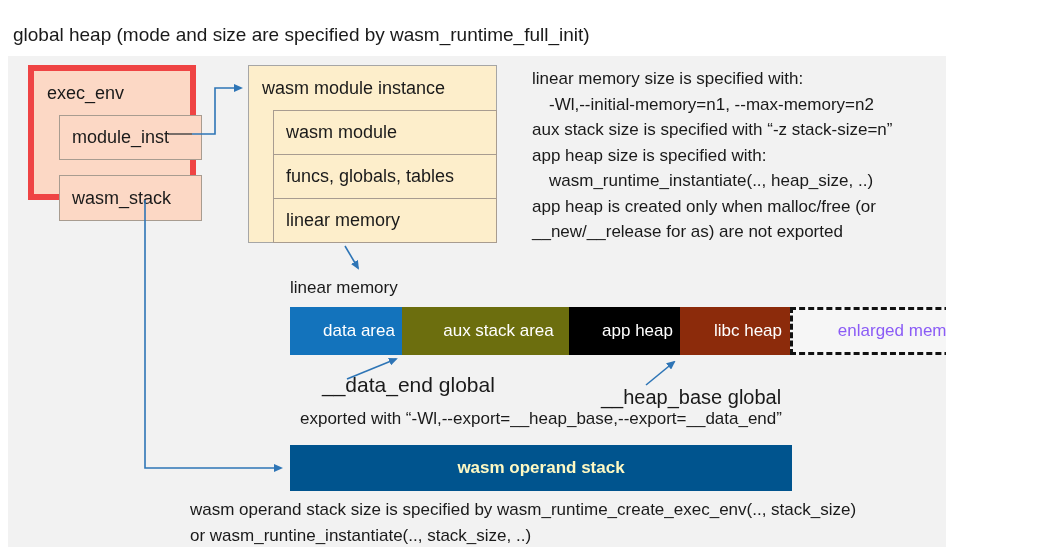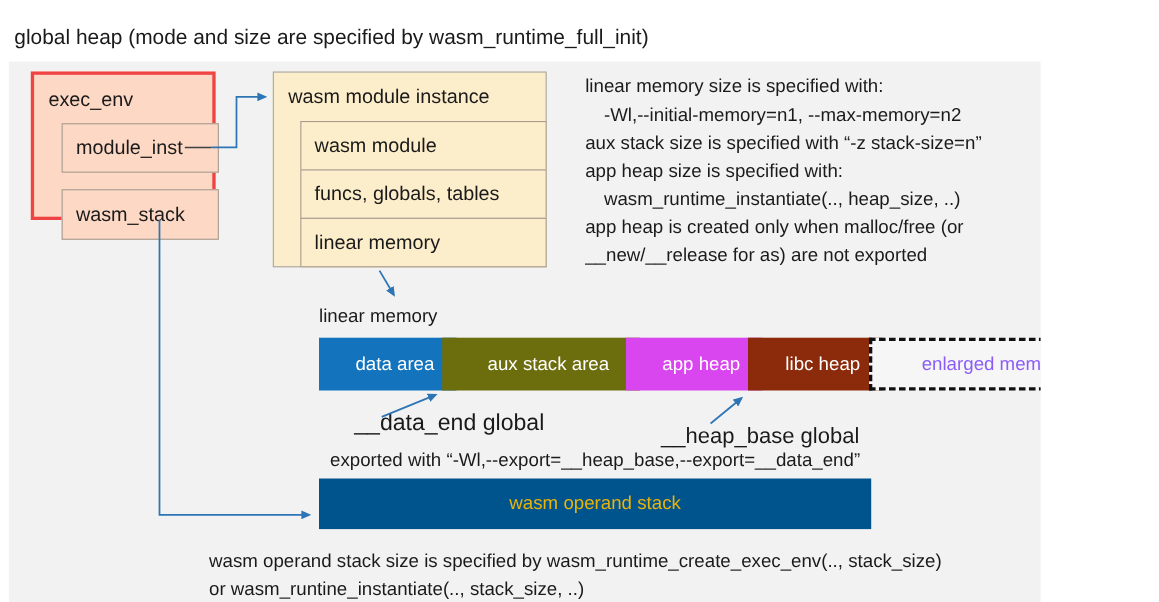--- a/index.html
+++ b/index.html
@@ -5,21 +5,21 @@
   html,body{margin:0;padding:0;background:#fff;}
   #canvas{
     position:relative;width:946px;height:547px;background:#ffffff;
     font-family:"Liberation Sans",sans-serif;color:#1a1a1a;overflow:hidden;margin-top:20px;
   }
   .abs{position:absolute;}
   #panel{left:8px;top:36px;width:1038px;height:505px;background:#f2f2f2;}
   #title{left:13px;top:4px;font-size:19px;font-weight:400;white-space:nowrap;}
 
   
-  #exec-env-box{left:28px;top:45px;width:168px;height:135px;border:3px solid #ef4444;box-sizing:border-box;}
+  #exec-env-box{left:28px;top:45px;width:168px;height:135px;border:6px solid #ef4444;box-sizing:border-box;}
   #exec-env-header{position:absolute;left:13px;top:0;height:45px;line-height:45px;font-size:18px;}
   .cell{position:absolute;border:1px solid #a89c90;box-sizing:border-box;font-size:18px;}
   .cell .lbl{position:absolute;left:12px;top:0;height:100%;display:flex;align-items:center;}
   #module-inst-cell{left:25px;top:44px;width:143px;height:45px;text-align:center;}
   #wasm-stack-cell{left:25px;top:104px;width:143px;height:46px;}
 
   
   #module-instance-box{left:248px;top:45px;width:249px;height:178px;border:1px solid #a6a6a6;box-sizing:border-box;}
   #module-instance-header{position:absolute;left:13px;top:0;height:45px;line-height:45px;font-size:18px;}
   #wasm-module-cell{left:24px;top:44px;width:224px;height:45px;}
@@ -40,22 +40,22 @@
   #seg-aux{left:112px;width:167px;}
   #seg-app{left:279px;width:111px;}
   #seg-libc{left:390px;width:110px;}
   #seg-enlarged{left:500px;width:196px;height:42px;border:3px dashed #111;background:#f6f6f6;}
 
   #data-end-annotation{left:322px;top:353px;font-size:21px;}
   #heap-base-annotation{left:601px;top:366px;font-size:20px;}
   #exported-annotation{left:300px;top:389px;font-size:17px;white-space:nowrap;}
 
   
-  #operand-stack-bar{left:290px;top:415px;width:502px;height:46px;display:flex;align-items:center;justify-content:center;
-                     color:#eab308;font-size:17px;}
+  #operand-stack-bar{left:290px;top:425px;width:502px;height:46px;display:flex;align-items:center;justify-content:center;
+                     color:#fef9c3;font-size:17px;font-weight:bold;}
 
   #bottom-notes{left:190px;top:477px;font-size:17px;line-height:25.5px;}
 
   #arrows{left:0;top:0;width:1054px;height:547px;pointer-events:none;}
 </style>
 </head>
 <body>
 
 <div id="canvas">
 
@@ -98,21 +98,21 @@
 
   <div id="linear-memory-label" class="abs">linear memory</div>
 
   <div id="linear-memory-bar" class="abs">
     <div id="seg-data" class="seg" style="background-color: rgb(19, 115, 188);">
       <span>data area</span>
     </div>
     <div id="seg-aux" class="seg" style="background-color: rgb(108, 110, 14);">
       <span>aux stack area</span>
     </div>
-    <div id="seg-app" class="seg" style="background-color: #d946ef;">
+    <div id="seg-app" class="seg" style="background-color: #000000;">
       <span>app heap</span>
     </div>
     <div id="seg-libc" class="seg" style="background-color: rgb(140, 43, 11);">
       <span>libc heap</span>
     </div>
     <div id="seg-enlarged" class="seg" style="color: #8b5cf6;">
       <span>enlarged memory</span>
     </div>
   </div>
 

